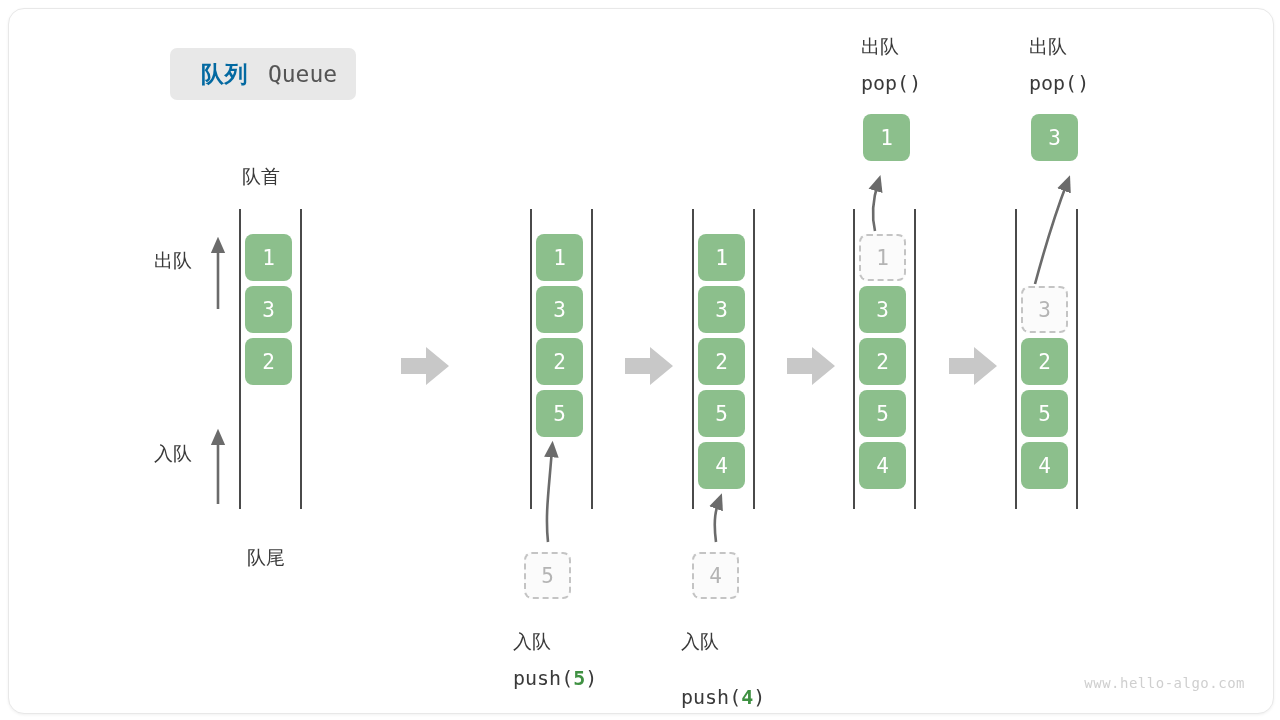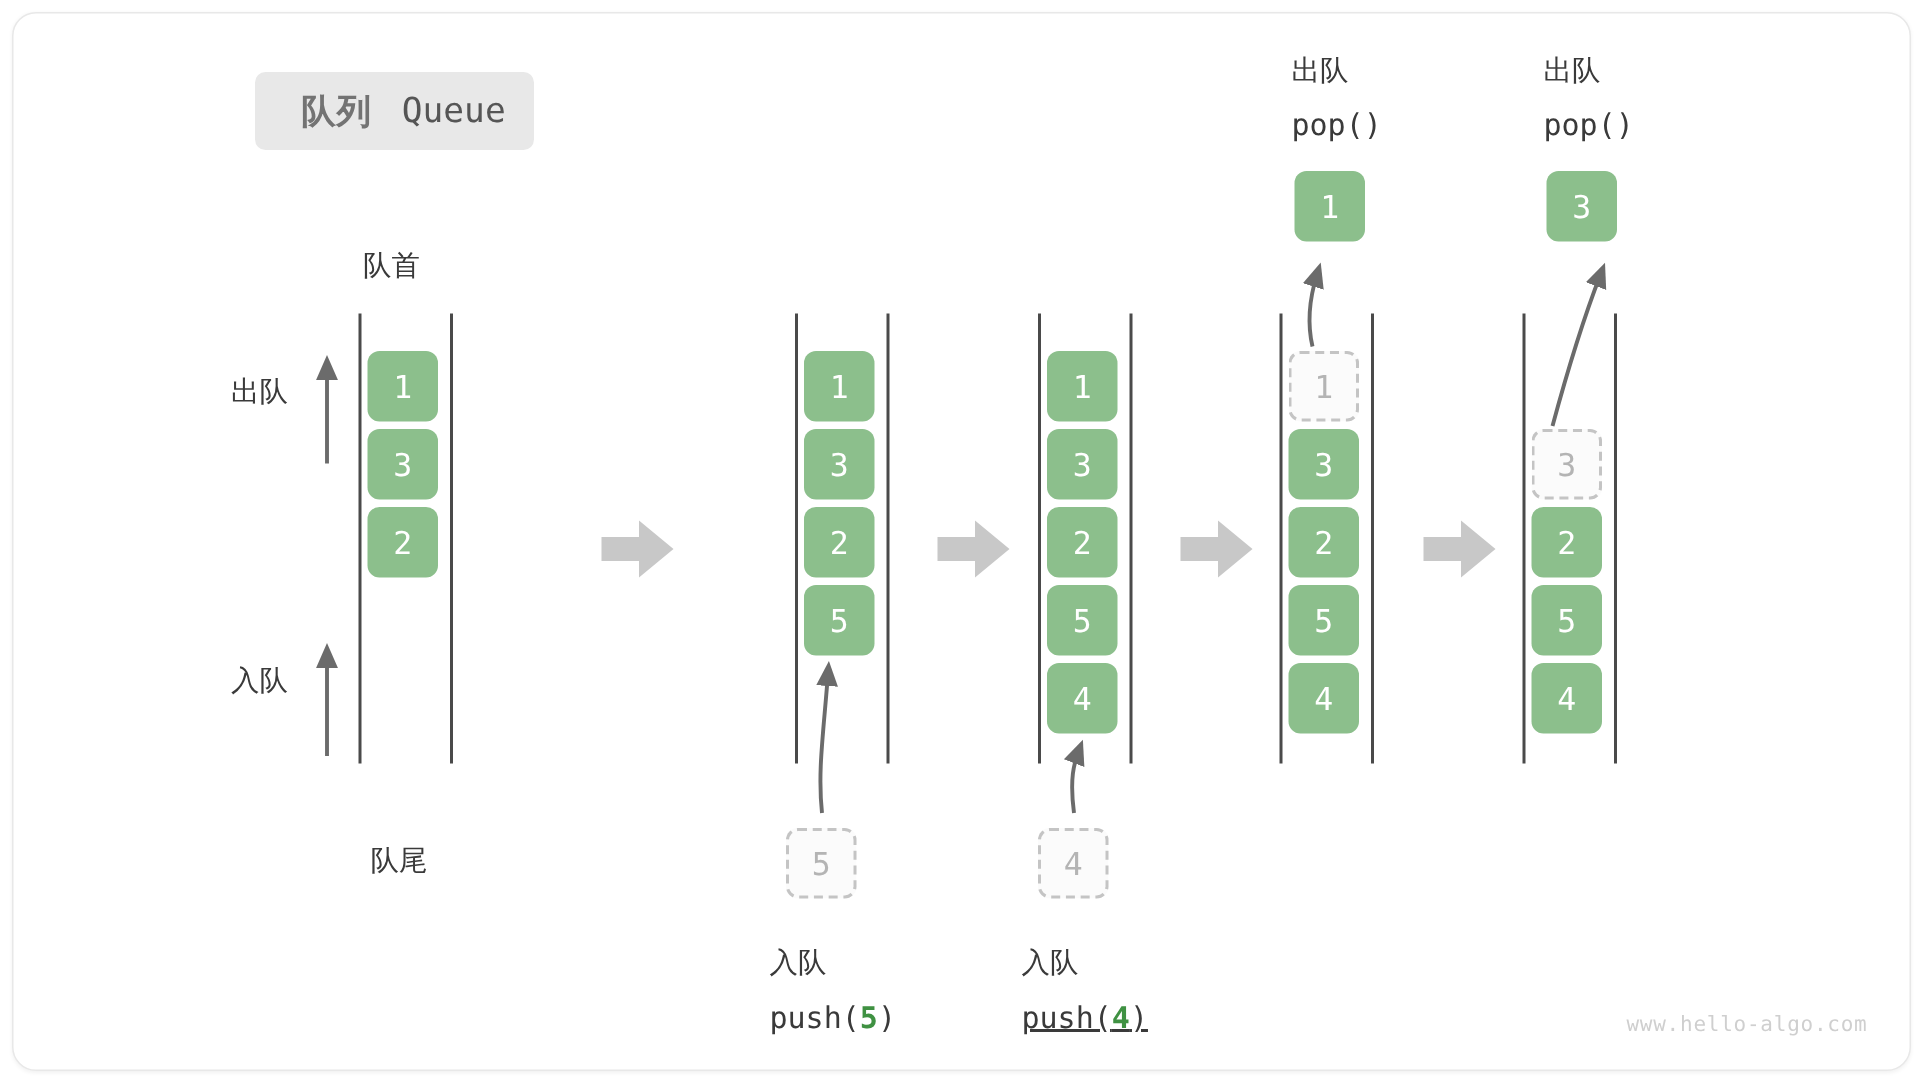--- a/index.html
+++ b/index.html
@@ -16,21 +16,21 @@
   }
   .abs{position:absolute;}
 
   
   .title-badge{
     left:161px;top:39px;width:186px;height:52px;
     background:#e8e8e8;border-radius:7px;
     display:flex;align-items:center;justify-content:center;
   }
   .title-cn{
-    font-size:23px;font-weight:bold;color:#737373;letter-spacing:0.5px;
+    font-size:23px;font-weight:bold;color:#0369a1;letter-spacing:0.5px;
     font-family:"DejaVu Sans","Liberation Sans",sans-serif;
     margin-left:12px;
   }
   .title-en{
     font-size:23px;color:#555;margin-left:20px;
     font-family:"DejaVu Sans Mono","Liberation Mono",monospace;
   }
 
   
   .cap-cn{
@@ -75,21 +75,21 @@
 <body>
 
 <div class="canvas">
 
   <div class="abs title-badge">
     <span class="title-cn">队列</span>
     <span class="title-en">Queue</span>
   </div>
 
   <div class="abs cap-cn" style="left:233px;top:155px;">队首</div>
-  <div class="abs cap-cn" style="left:238px;top:552px;">队尾</div>
+  <div class="abs cap-cn" style="left:238px;top:536px;">队尾</div>
 
   <div class="abs cap-cn" style="left:145px;top:239px;">出队</div>
   <div class="abs cap-cn" style="left:145px;top:432px;">入队</div>
 
   <div class="abs rail" style="left:230px;top:200px;height:300px;"></div>
   <div class="abs rail" style="left:291px;top:200px;height:300px;"></div>
 
   <div class="abs cell" style="left:236px;top:225px;">1</div>
   <div class="abs cell" style="left:236px;top:277px;">3</div>
   <div class="abs cell" style="left:236px;top:329px;">2</div>
@@ -110,21 +110,21 @@
   <div class="abs rail" style="left:744px;top:200px;height:300px;"></div>
 
   <div class="abs cell" style="left:689px;top:225px;">1</div>
   <div class="abs cell" style="left:689px;top:277px;">3</div>
   <div class="abs cell" style="left:689px;top:329px;">2</div>
   <div class="abs cell" style="left:689px;top:381px;">5</div>
   <div class="abs cell" style="left:689px;top:433px;">4</div>
 
   <div class="abs cell ghost" style="left:683px;top:543px;">4</div>
   <div class="abs cap-cn" style="left:672px;top:620px;">入队</div>
-  <div class="abs mono" style="left:672px;top:657px;text-decoration:underline;"><span>push(</span><span class="num">4</span><span>)</span></div>
+  <div class="abs mono" style="left:672px;top:676px;"><span>push(</span><span class="num">4</span><span>)</span></div>
 
   <div class="abs rail" style="left:844px;top:200px;height:300px;"></div>
   <div class="abs rail" style="left:905px;top:200px;height:300px;"></div>
 
   <div class="abs cell ghost" style="left:850px;top:225px;">1</div>
   <div class="abs cell" style="left:850px;top:277px;">3</div>
   <div class="abs cell" style="left:850px;top:329px;">2</div>
   <div class="abs cell" style="left:850px;top:381px;">5</div>
   <div class="abs cell" style="left:850px;top:433px;">4</div>
 

